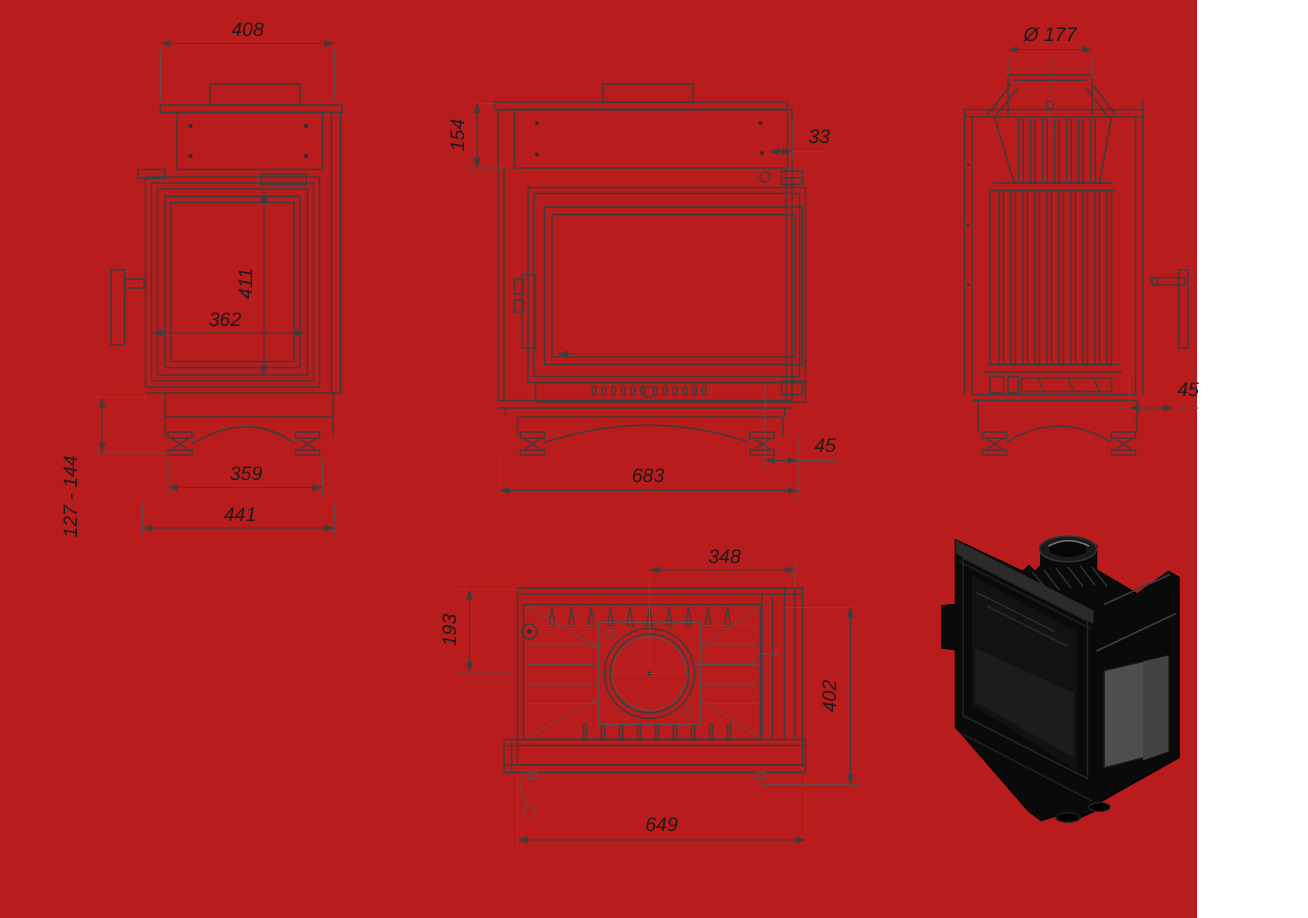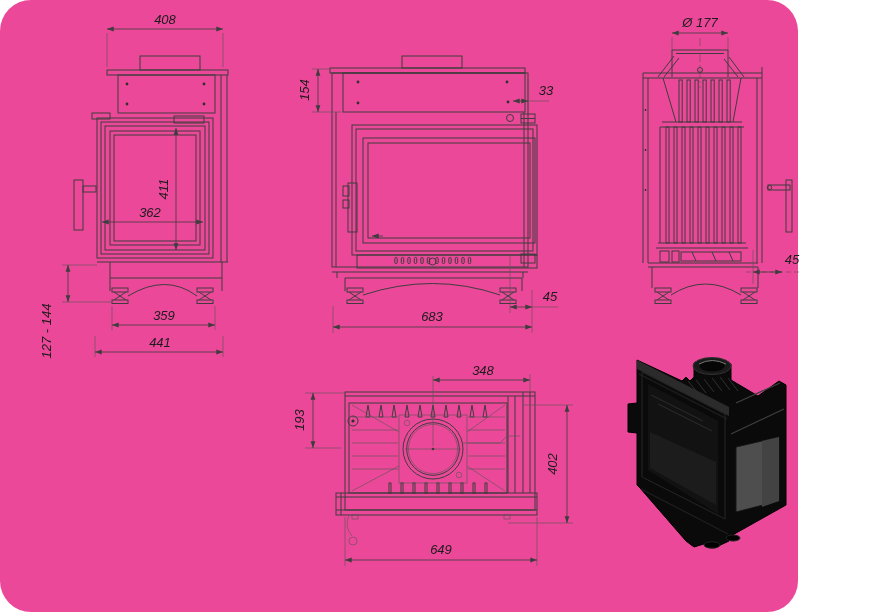--- a/index.html
+++ b/index.html
@@ -1,17 +1,17 @@
 <!DOCTYPE html>
 <html><head>
 <meta charset="utf-8">
 <style>
   html,body{margin:0;padding:0;background:#ffffff;}
   body{width:872px;height:612px;font-family:"Liberation Sans",sans-serif;overflow:hidden;}
-  .canvas{position:relative;width:798px;height:612px;background:#ec4899;border-radius:31px;}
+  .canvas{position:relative;width:798px;height:612px;background:#b91c1c;}
   .ln{stroke:#3d3d3d;stroke-width:1;fill:none;}
   .th{stroke:#555;stroke-width:0.6;fill:none;}
   .dim{stroke:#3d3d3d;stroke-width:0.8;fill:none;}
   .dsh{stroke-dasharray:5 3;}
   .cln{stroke-dasharray:8 3 2 3;}
   .dtxt{font:italic 13px "Liberation Sans",sans-serif;fill:#1c1c1c;text-anchor:middle;}
   .dot{fill:#2f2f2f;stroke:none;}
 </style>
 </head>
 <body>

